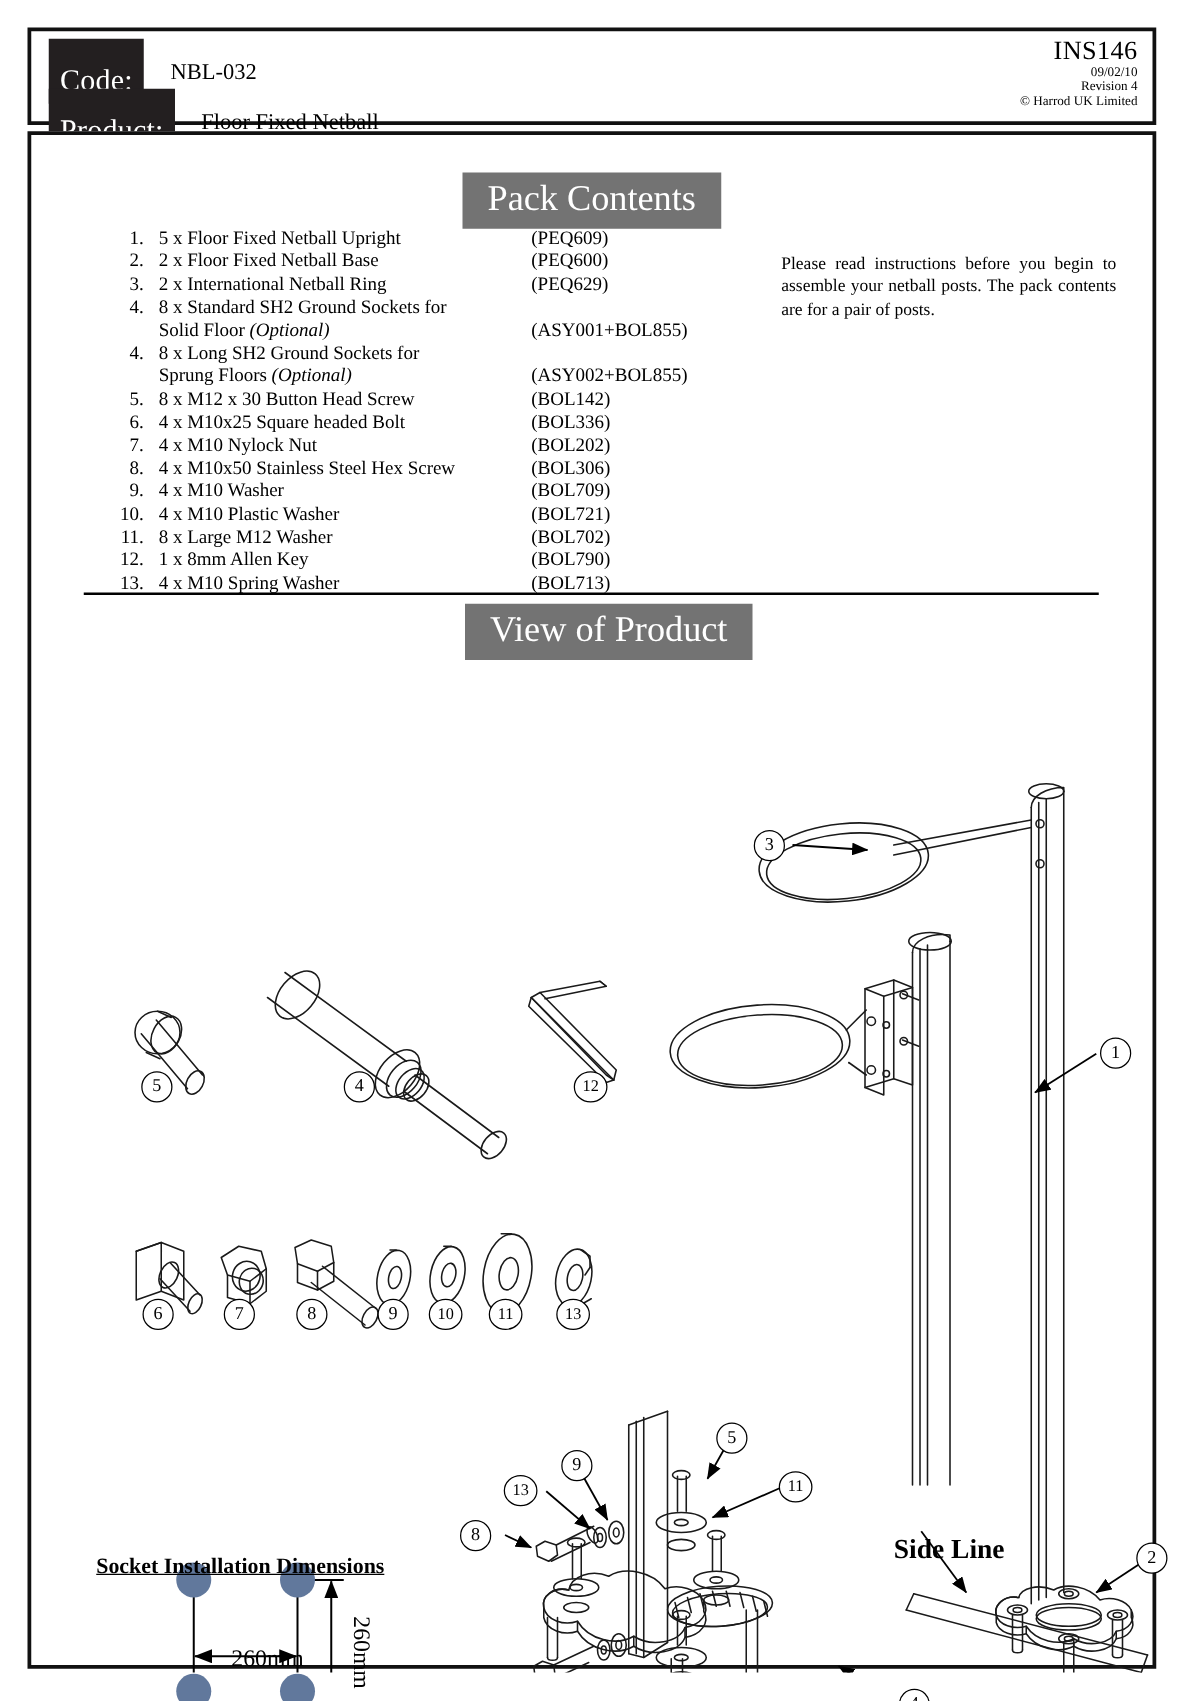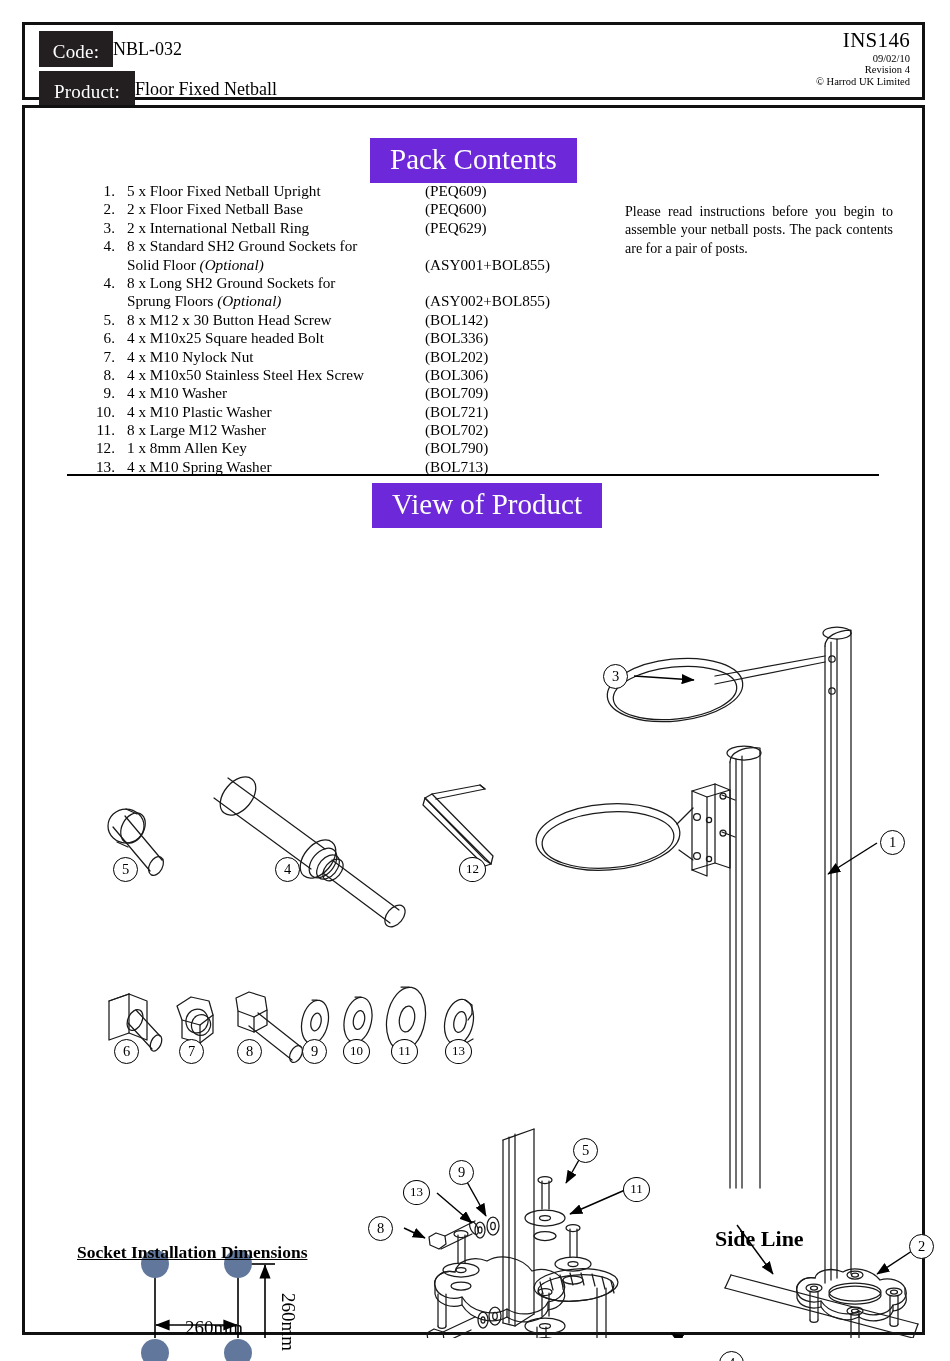--- a/index.html
+++ b/index.html
@@ -34,31 +34,32 @@
     position: absolute;
     left: 14px;
     display: flex;
     align-items: center;
   }
   .hdr-row.r1 { top: 6px; }
   .hdr-row.r2 { top: 46px; }
   .hdr-tag {
     background: #231f20;
     color: #fff;
-    font-size: 19px;
+    font-size: 24px;
     line-height: 1;
-    padding: 11px 9px 6px 9px;
+    padding: 22px 9px 6px 9px;
     letter-spacing: .2px;
     white-space: nowrap;
     text-align: center;
   }
   .hdr-tag.code { min-width: 74px; }
   .hdr-tag.product { min-width: 96px; }
   .hdr-val {
     font-size: 18px;
+    margin-left: 21px;
     white-space: nowrap;
   }
 
   .hdr-right {
     position: absolute;
     right: 12px; top: 4px;
     text-align: right;
     line-height: 1.12;
   }
   .hdr-right .doc-no { font-size: 21px; letter-spacing: .3px; }
@@ -69,21 +70,21 @@
     position: absolute;
     left: 0; top: 83px;
     width: 903px; height: 1230px;
     border: 3px solid #111;
     background: #fff;
   }
 
   
   .banner {
     position: absolute;
-    background: #6d28d9;
+    background: #737373;
     color: #fff;
     text-align: center;
     font-size: 29px;
     line-height: 1;
     padding: 7px 20px 9px 20px;
     white-space: nowrap;
   }
   #banner-pack { left: 345px; top: 30px; }
   #banner-view { left: 347px; top: 375px; }
 

